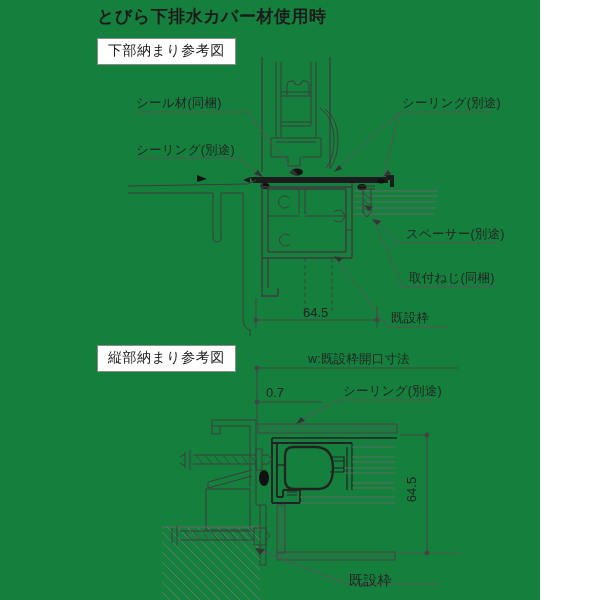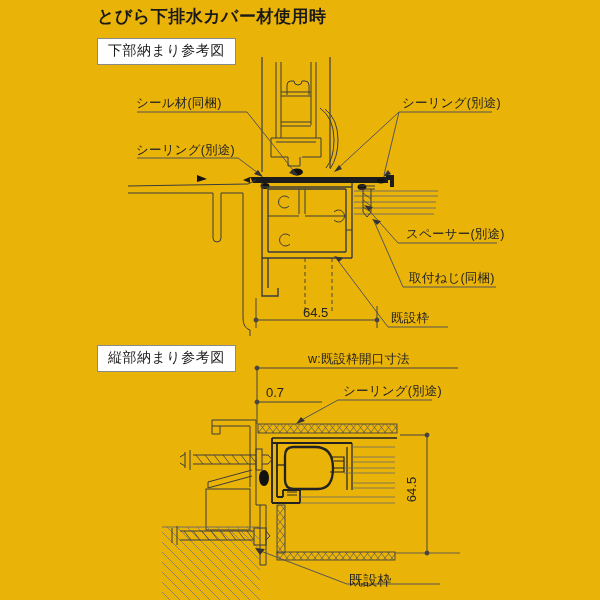--- a/index.html
+++ b/index.html
@@ -1,16 +1,16 @@
 <!DOCTYPE html>
 <html><head>
 <meta charset="utf-8">
 <style>
   html,body{margin:0;padding:0;background:#fff;}
-  .page{position:relative;width:600px;height:600px;background:#eab308;overflow:hidden;
+  .page{position:relative;width:540px;height:600px;background:#15803d;overflow:hidden;
         font-family:"Liberation Sans","DejaVu Sans",sans-serif;color:#1a1a1a;}
   svg.art{position:absolute;left:0;top:0;}
   .title{position:absolute;left:97px;top:5px;font-size:17px;font-weight:600;letter-spacing:.5px;}
   .secbox{position:absolute;left:97px;border:1px solid #8a8a8a;background:#fff;
           font-size:14px;padding:3px 10px 4px 10px;letter-spacing:.5px;}
   .secbox.b1{top:38px;}
   .secbox.b2{top:345px;}
   .lbl{position:absolute;font-size:12.5px;color:#222;white-space:nowrap;letter-spacing:.2px;}
   .dim{position:absolute;font-size:13px;color:#222;white-space:nowrap;}
   .dim-rot{position:absolute;left:399px;top:482px;font-size:13px;color:#222;

